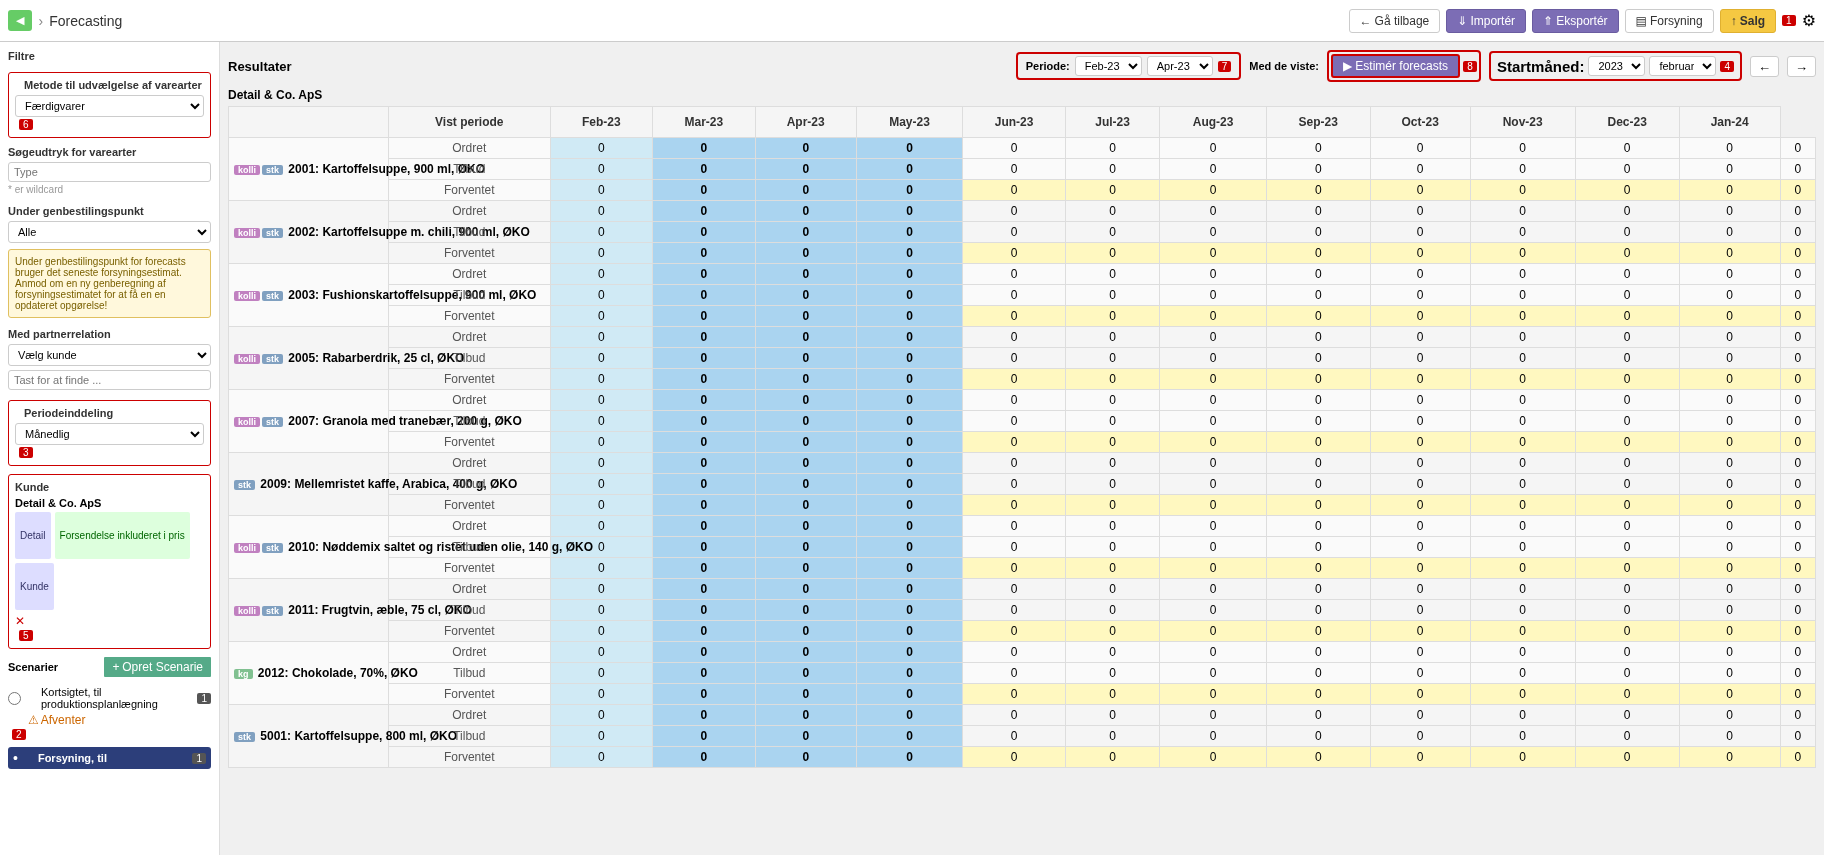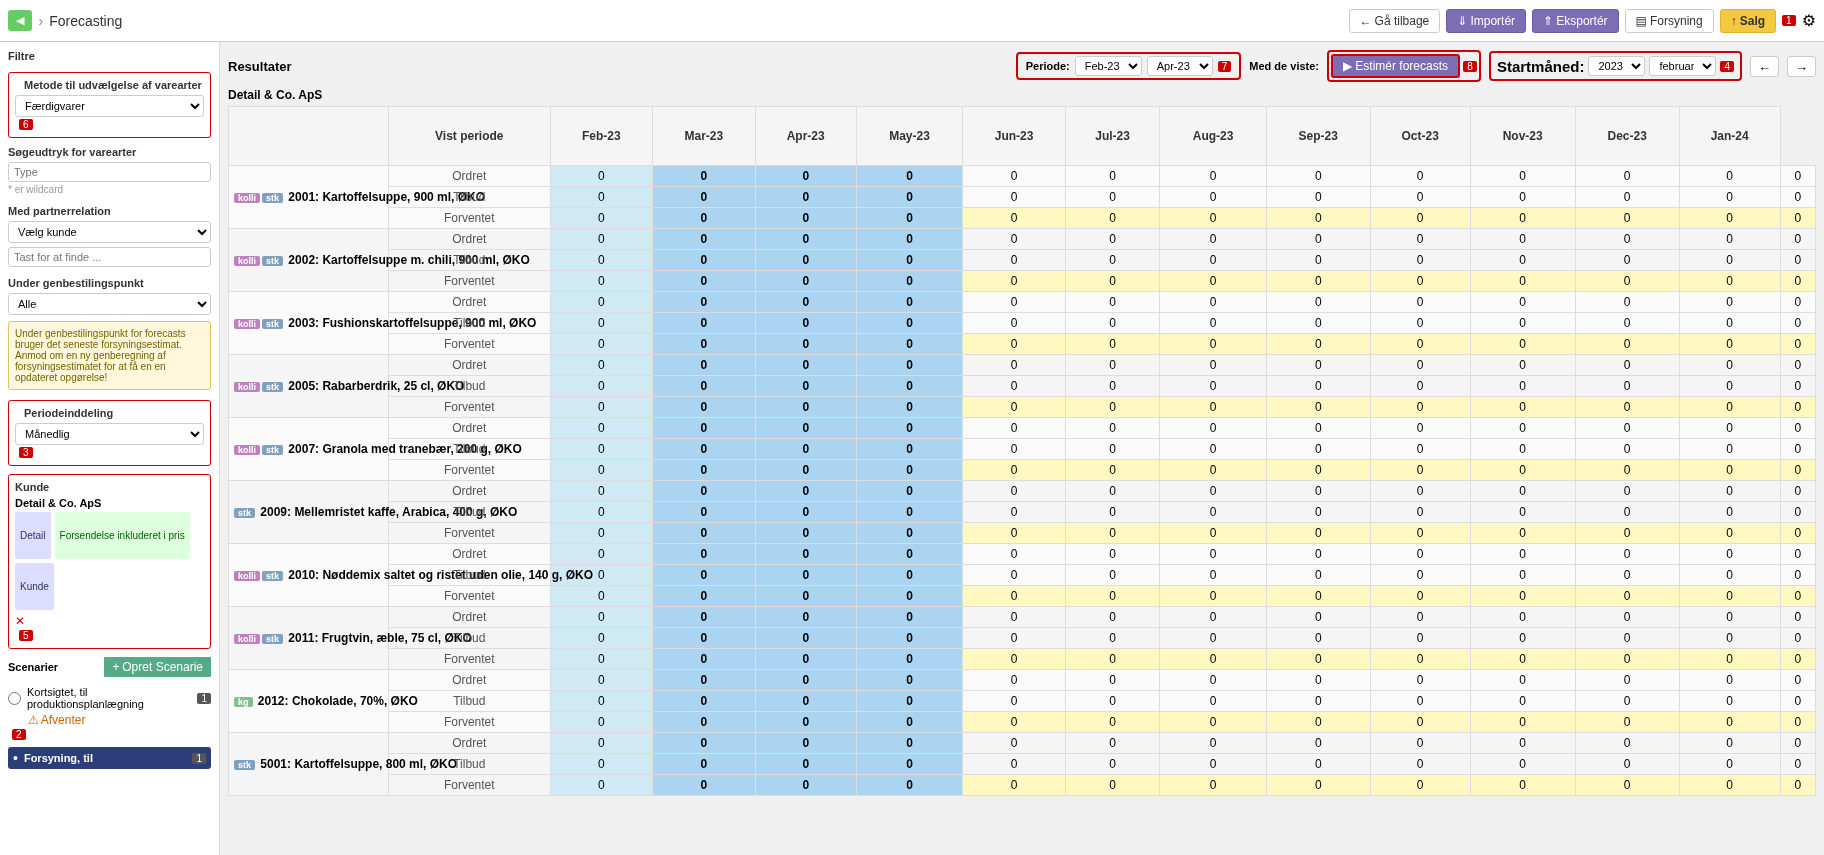--- a/index.html
+++ b/index.html
@@ -65,21 +65,21 @@
     .tag { background: #ddf; border-radius: 2px; padding: 18px 5px; font-size: 10px; color: #336; }
     .tag-green { background: #dfd; color: #060; }
     .tag-remove { background: none; border: none; cursor: pointer; color: #c00; font-size: 12px; }
 
     .scenarier-header { display: flex; justify-content: space-between; align-items: center; margin-bottom: 6px; }
     .scenarier-title { font-weight: bold; font-size: 11px; }
     .btn-create { background: #5a8; border: none; border-radius: 1px; padding: 3px 8px; color: #fff; font-size: 10px; cursor: pointer; }
 
     .scenario-item { display: flex; align-items: center; gap: 6px; padding: 3px 0; }
     .scenario-radio { cursor: pointer; }
-    .scenario-name { flex: 1; font-size: 11px; }
+    .scenario-name { flex: 1; font-size: 11px; margin-left: 14px; }
     .scenario-badge { background: #555; color: #fff; border-radius: 2px; padding: 1px 5px; font-size: 10px; }
     .scenario-status { color: #c60; font-size: 10px; display: flex; align-items: center; gap: 2px; margin-left: 20px; }
     .scenario-item-active { background: #2c3e7a; color: #fff; border-radius: 3px; padding: 3px 5px; }
     .scenario-item-active .scenario-name { color: #fff; font-weight: bold; }
 
     
     .main-content { flex: 1; overflow: auto; padding: 8px; position: relative; }
 
     
     .results-header {
@@ -92,21 +92,21 @@
       font-size: 11px; background: #fff;
     }
     .with-label { font-size: 11px; font-weight: bold; }
     .btn-estimate { background: #7c6db5; border: 1px solid #6a5ca0; border-radius: 3px; padding: 3px 10px; cursor: pointer; color: #fff; font-size: 11px; border: 2px solid #c00; }
     .nav-btn { background: #fff; border: 1px solid #ccc; border-radius: 3px; padding: 2px 7px; cursor: pointer; font-size: 13px; }
 
     
     .table-wrapper { overflow-x: auto; }
     .results-table { border-collapse: collapse; width: 100%; font-size: 11px; }
     .results-table th {
-      background: #f5f5f5; border: 1px solid #ddd; padding: 22px 6px;
+      background: #f5f5f5; border: 1px solid #ddd; padding: 8px 6px;
       text-align: center; white-space: nowrap; font-weight: bold; color: #333;
     }
     .results-table td {
       border: 1px solid #ddd; padding: 3px 5px; text-align: center;
       white-space: nowrap;
     }
     .col-product { text-align: left; max-width: 160px; font-weight: bold; }
     .col-type { text-align: left; padding-left: 8px; color: #555; }
 
     .td-past-blue { background: #d0eaf5; }
@@ -173,33 +173,33 @@
       <span class="num-badge" style="background:#c00; margin-left:4px;">6</span>
     </div>
 
     <div class="sidebar-section">
       <div class="sidebar-label">Søgeudtryk for varearter</div>
       <input class="sidebar-input" type="text" placeholder="Type" style="">
       <div class="sidebar-hint">* er wildcard</div>
     </div>
 
     <div class="sidebar-section">
+      <div class="sidebar-label">Under genbestilingspunkt</div>
+      <select class="sidebar-select">
+        <option>Alle</option>
+      </select>
+      <div class="warning-box">Under genbestilingspunkt for forecasts bruger det seneste forsyningsestimat. Anmod om en ny genberegning af forsyningsestimatet for at få en en opdateret opgørelse!</div>
+    </div>
+
+    <div class="sidebar-section">
       <div class="sidebar-label">Med partnerrelation</div>
       <select class="sidebar-select">
         <option>Vælg kunde</option>
       </select>
       <input class="sidebar-input" type="text" style="margin-top: 4px;" placeholder="Tast for at finde ...">
-    </div>
-
-    <div class="sidebar-section">
-      <div class="sidebar-label">Under genbestilingspunkt</div>
-      <select class="sidebar-select">
-        <option>Alle</option>
-      </select>
-      <div class="warning-box">Under genbestilingspunkt for forecasts bruger det seneste forsyningsestimat. Anmod om en ny genberegning af forsyningsestimatet for at få en en opdateret opgørelse!</div>
     </div>
 
     <div class="sidebar-bordered">
       <div class="sidebar-label">Periodeinddeling</div>
       <select class="sidebar-select">
         <option>Månedlig</option>
       </select>
       <span class="num-badge" style="background:#c00; margin-left:4px;">3</span>
     </div>
 

